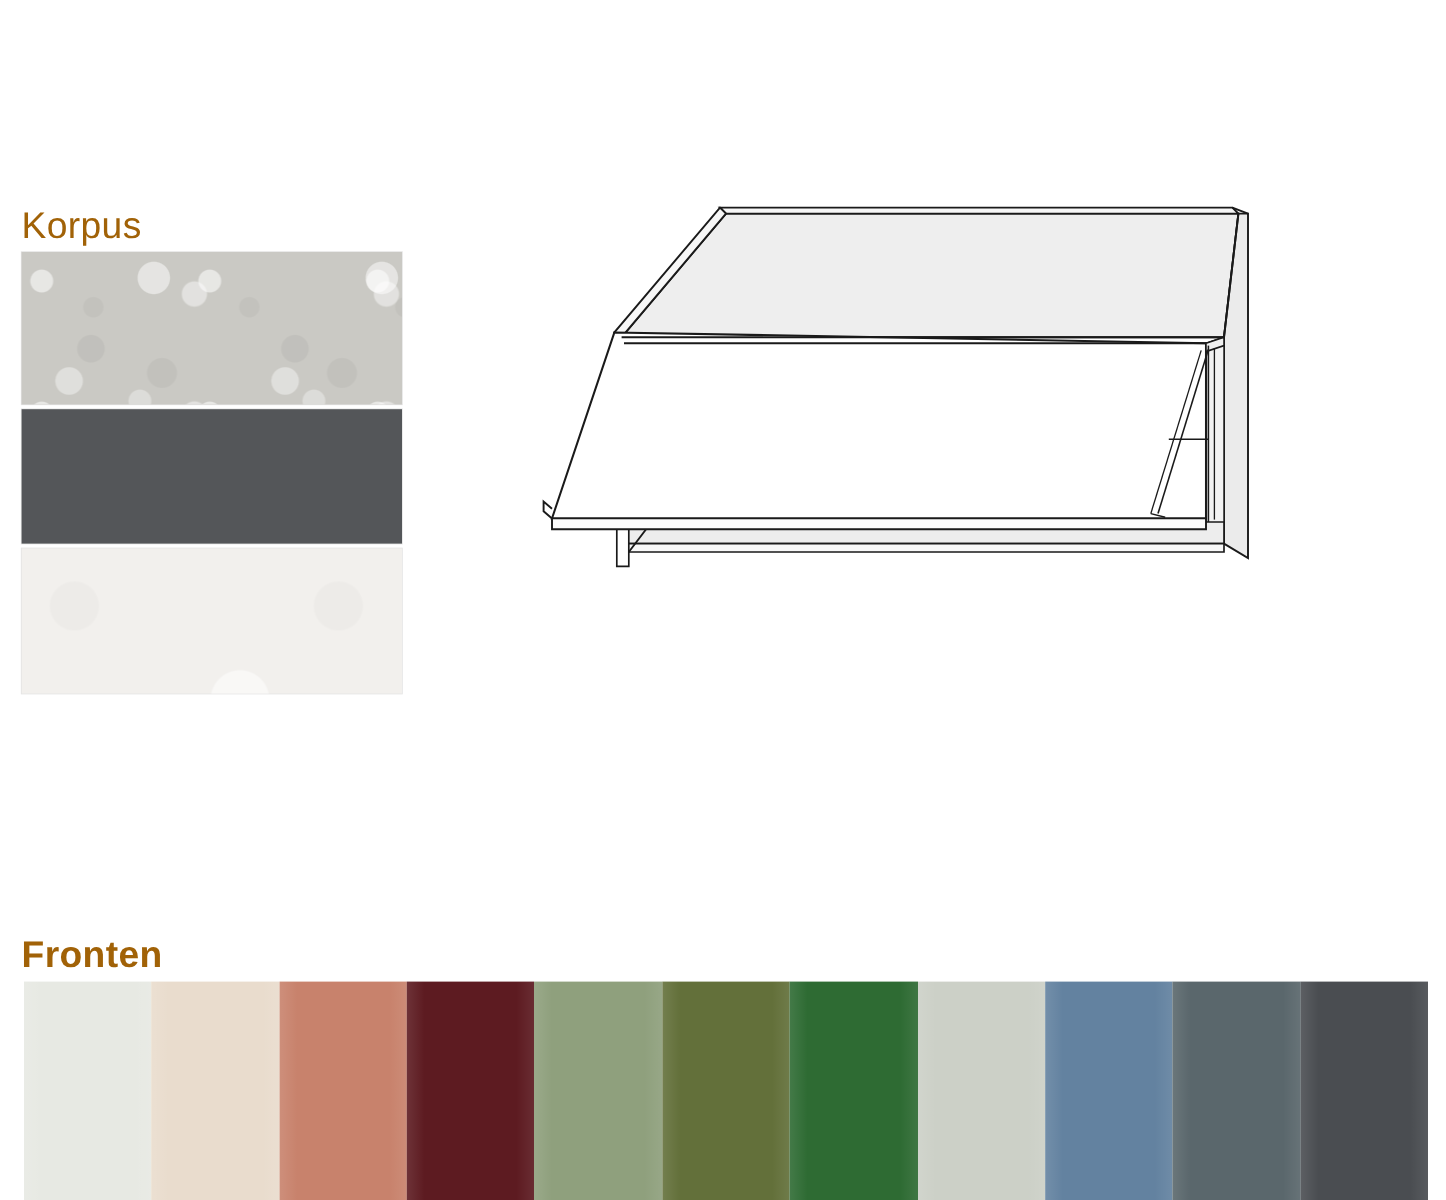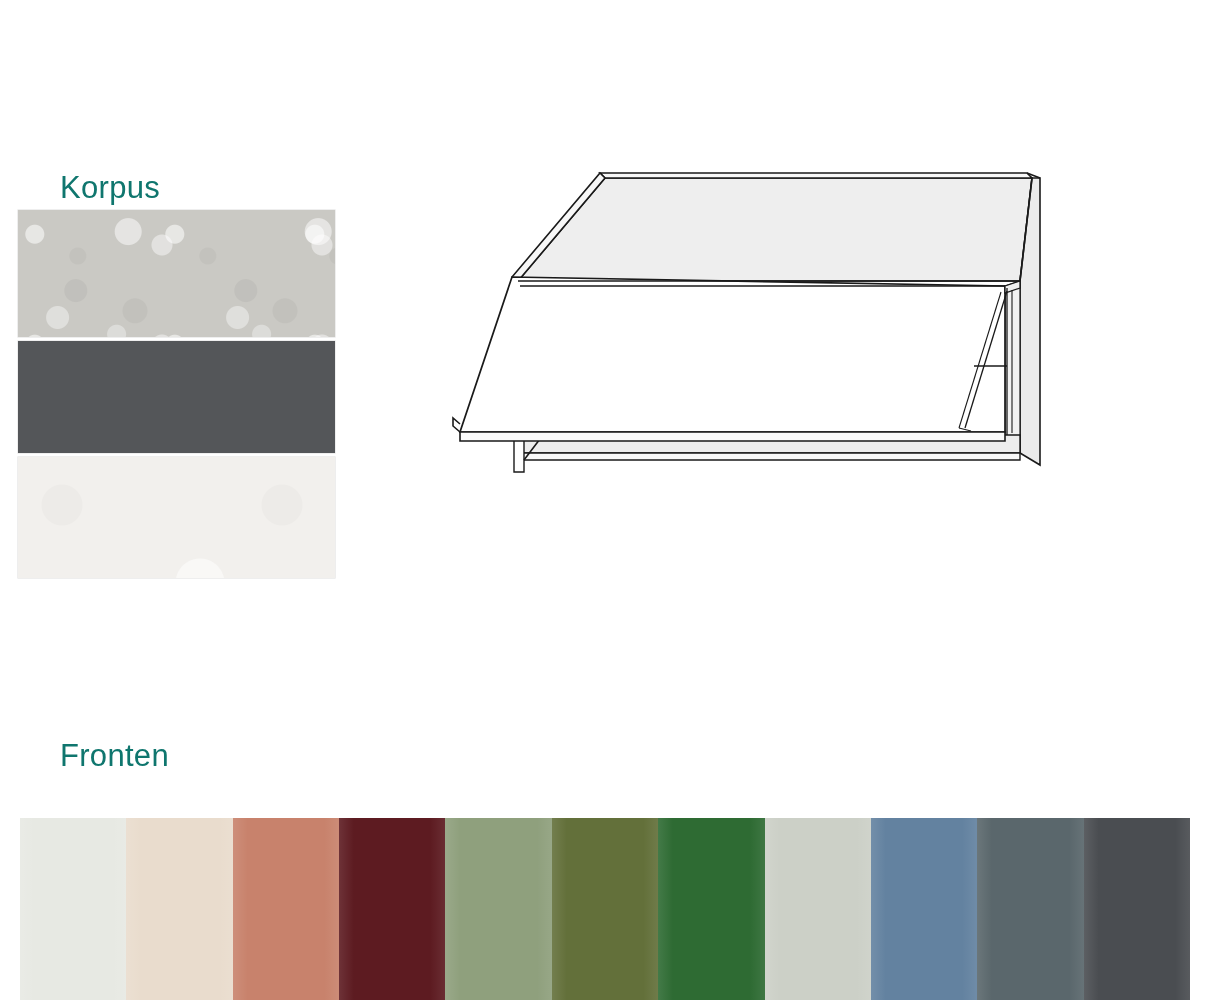--- a/index.html
+++ b/index.html
@@ -20,28 +20,27 @@
     height: 1000px;
     background: #ffffff;
   }
 
   
   .section-label {
     position: absolute;
     font-family: "Liberation Sans", sans-serif;
     font-size: 31px;
     font-weight: 400;
-    color: #0f766e;
+    color: #a16207;
     letter-spacing: 0.3px;
     line-height: 1;
     white-space: nowrap;
-    margin-left: 42px;
   }
   #korpus-label { left: 18px; top: 172px; }
-  #fronten-label { left: 18px; top: 740px; }
+  #fronten-label { left: 18px; top: 780px; font-weight: bold; }
 
   
   #korpus-swatches {
     position: absolute;
     left: 18px;
     top: 210px;
     width: 317px;
     height: 368px;
   }
   .korpus-swatch {

